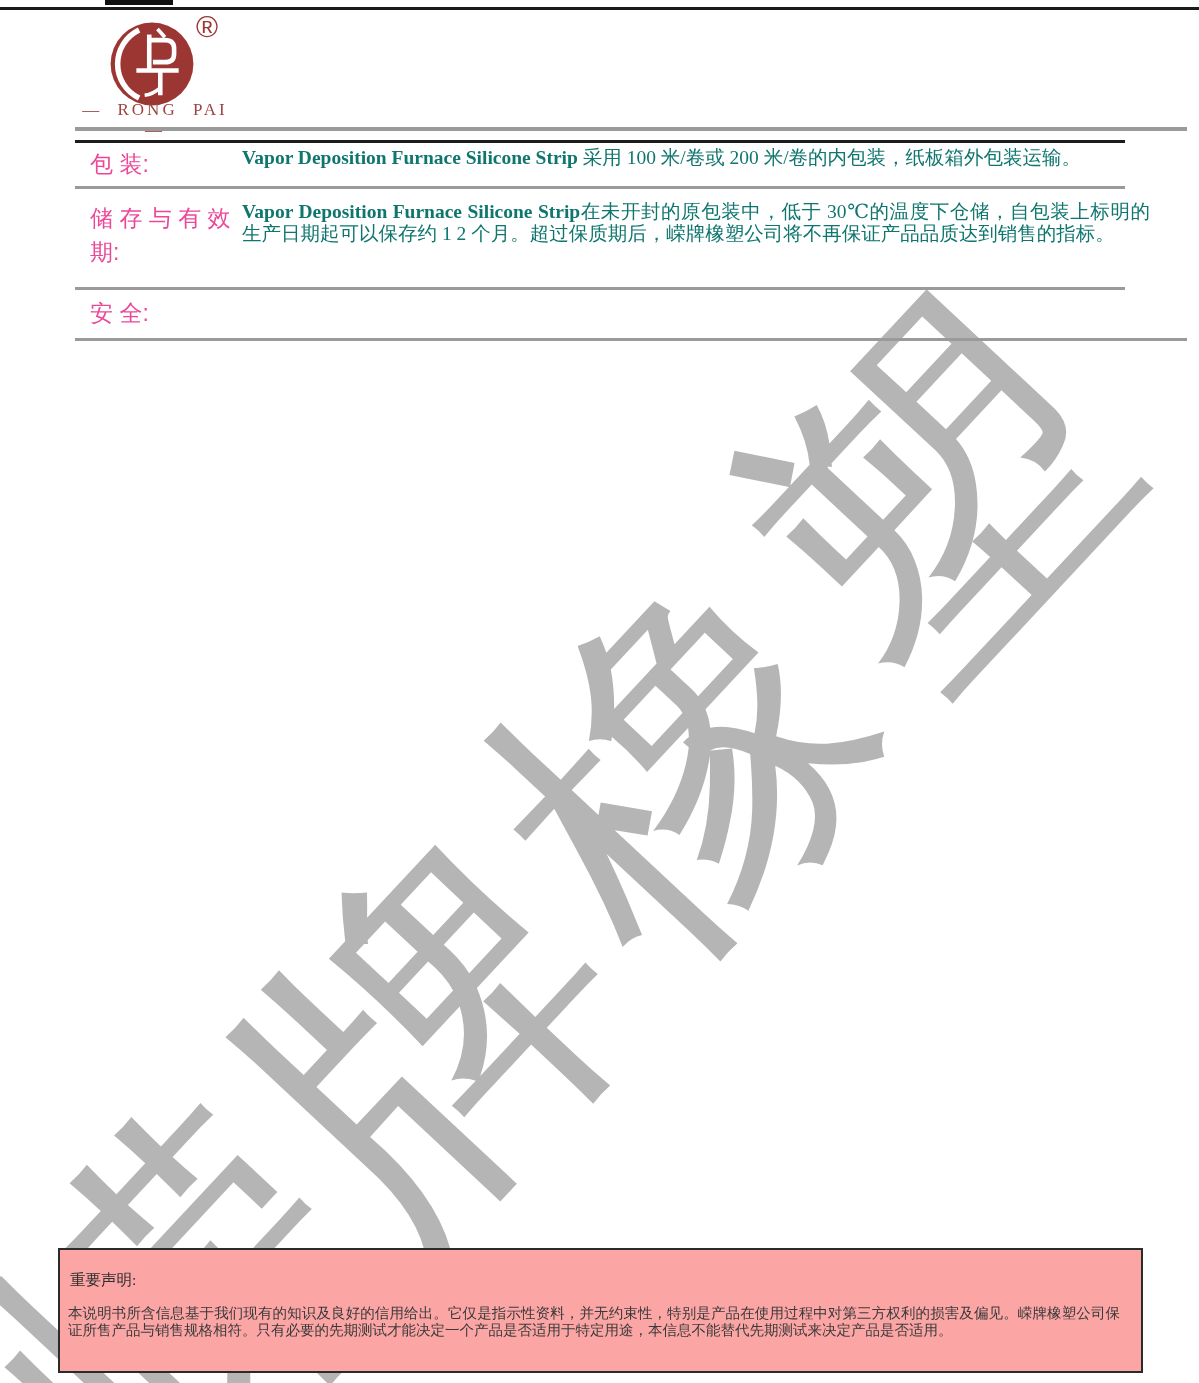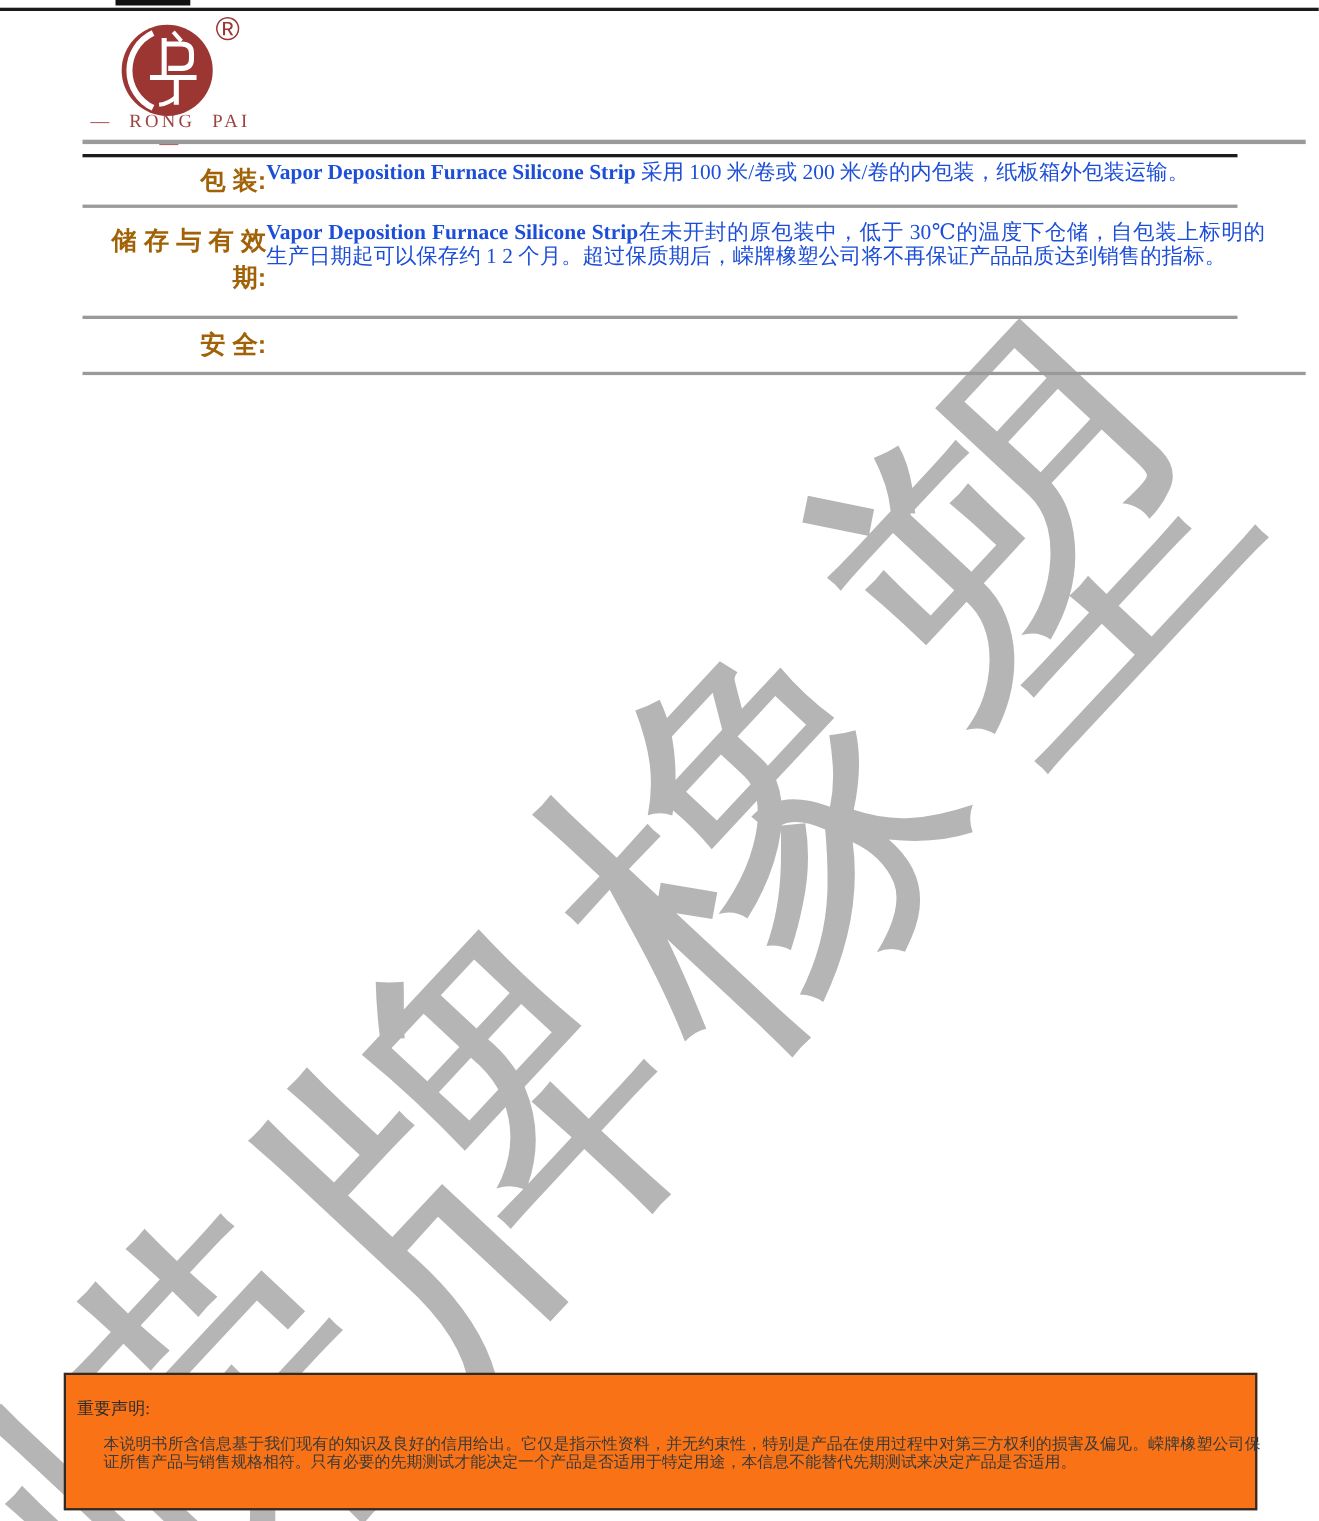--- a/index.html
+++ b/index.html
@@ -42,40 +42,40 @@
   .rule-r3    { left:75px; top:338px; width:1112px; height:3px; background:#9a9a9a; }
 
   
   .spec-row { position:absolute; left:90px; width:1062px; display:flex; z-index:2; }
   .spec-row.r1 { top:147px; }
   .spec-row.r2 { top:201px; }
   .spec-row.r3 { top:296px; }
   .row-label {
     width:152px; flex:0 0 152px;
     font-family:"Liberation Sans","DejaVu Sans",sans-serif;
-    font-weight:bold; font-size:23px; line-height:34px; color:#a16207;text-align:right;
+    font-weight:normal; font-size:23px; line-height:34px; color:#ec4899;
   }
   .row-content {
     width:908px; flex:0 0 908px;
-    font-size:19.5px; line-height:22px; text-align:justify; color:#1d4ed8;
+    font-size:19.5px; line-height:22px; text-align:justify; color:#0f766e;
   }
   .row-content b { font-weight:bold; }
 
   
   .disclaimer-box {
     position:absolute; left:58px; top:1248px; width:1081px; height:121px;
-    border:2px solid #2b2b2b; background:#f97316; z-index:3;
+    border:2px solid #2b2b2b; background:#fca5a5; z-index:3;
   }
   .disclaimer-title {
     position:absolute; left:10px; top:20px;
     font-size:15.5px; color:#2e2e2e;
   }
   .disclaimer-body {
     position:absolute; left:8px; top:55px; width:1052px;
-    font-size:14.5px; line-height:17px; text-align:justify; color:#3a3a3a;margin-left:26px;
+    font-size:14.5px; line-height:17px; text-align:justify; color:#3a3a3a;
   }
 </style>
 </head>
 <body>
 
 <div class="page">
 
   <div class="watermark">嵘牌橡塑</div>
 
   <div class="scan-artifact"></div>

